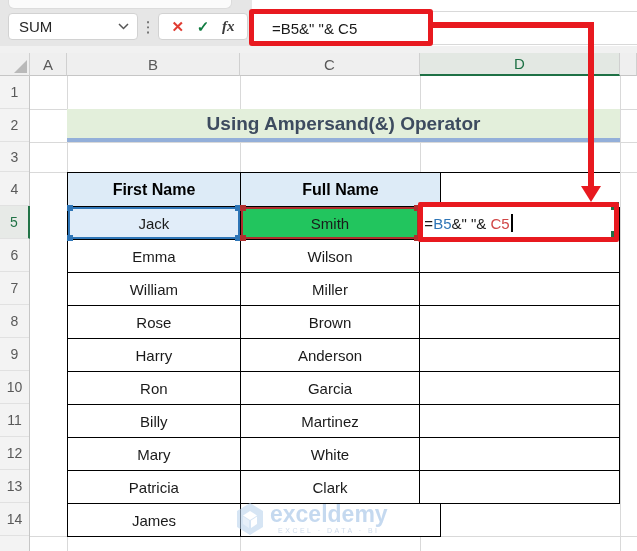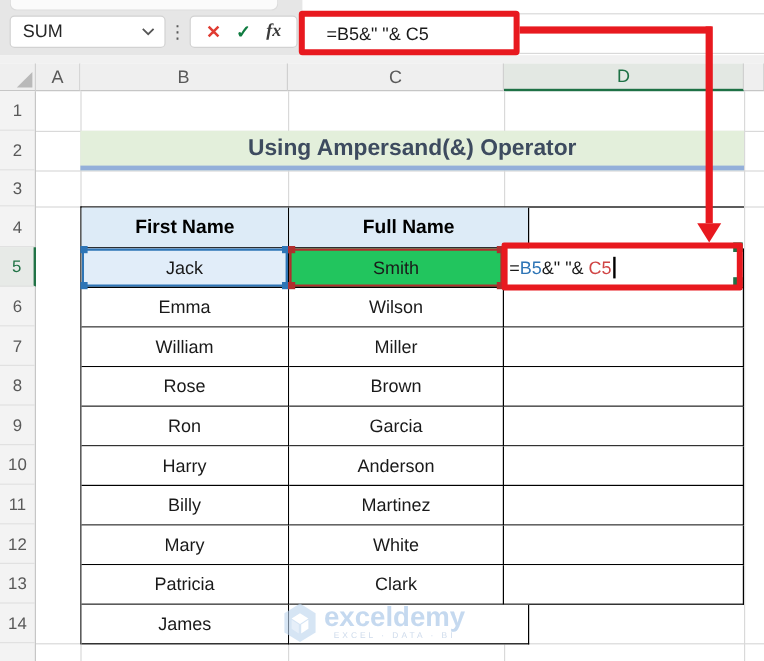--- a/index.html
+++ b/index.html
@@ -199,27 +199,27 @@
       <div class="td c1">William</div>
       <div class="td c2">Miller</div>
       <div class="td c3"></div>
     </div>
     <div class="trow">
       <div class="td c1">Rose</div>
       <div class="td c2">Brown</div>
       <div class="td c3"></div>
     </div>
     <div class="trow">
+      <div class="td c1">Harry</div>
+      <div class="td c2">Anderson</div>
+      <div class="td c3"></div>
+    </div>
+    <div class="trow">
       <div class="td c1">Ron</div>
       <div class="td c2">Garcia</div>
-      <div class="td c3"></div>
-    </div>
-    <div class="trow">
-      <div class="td c1">Harry</div>
-      <div class="td c2">Anderson</div>
       <div class="td c3"></div>
     </div>
     <div class="trow">
       <div class="td c1">Billy</div>
       <div class="td c2">Martinez</div>
       <div class="td c3"></div>
     </div>
     <div class="trow">
       <div class="td c1">Mary</div>
       <div class="td c2">White</div>

